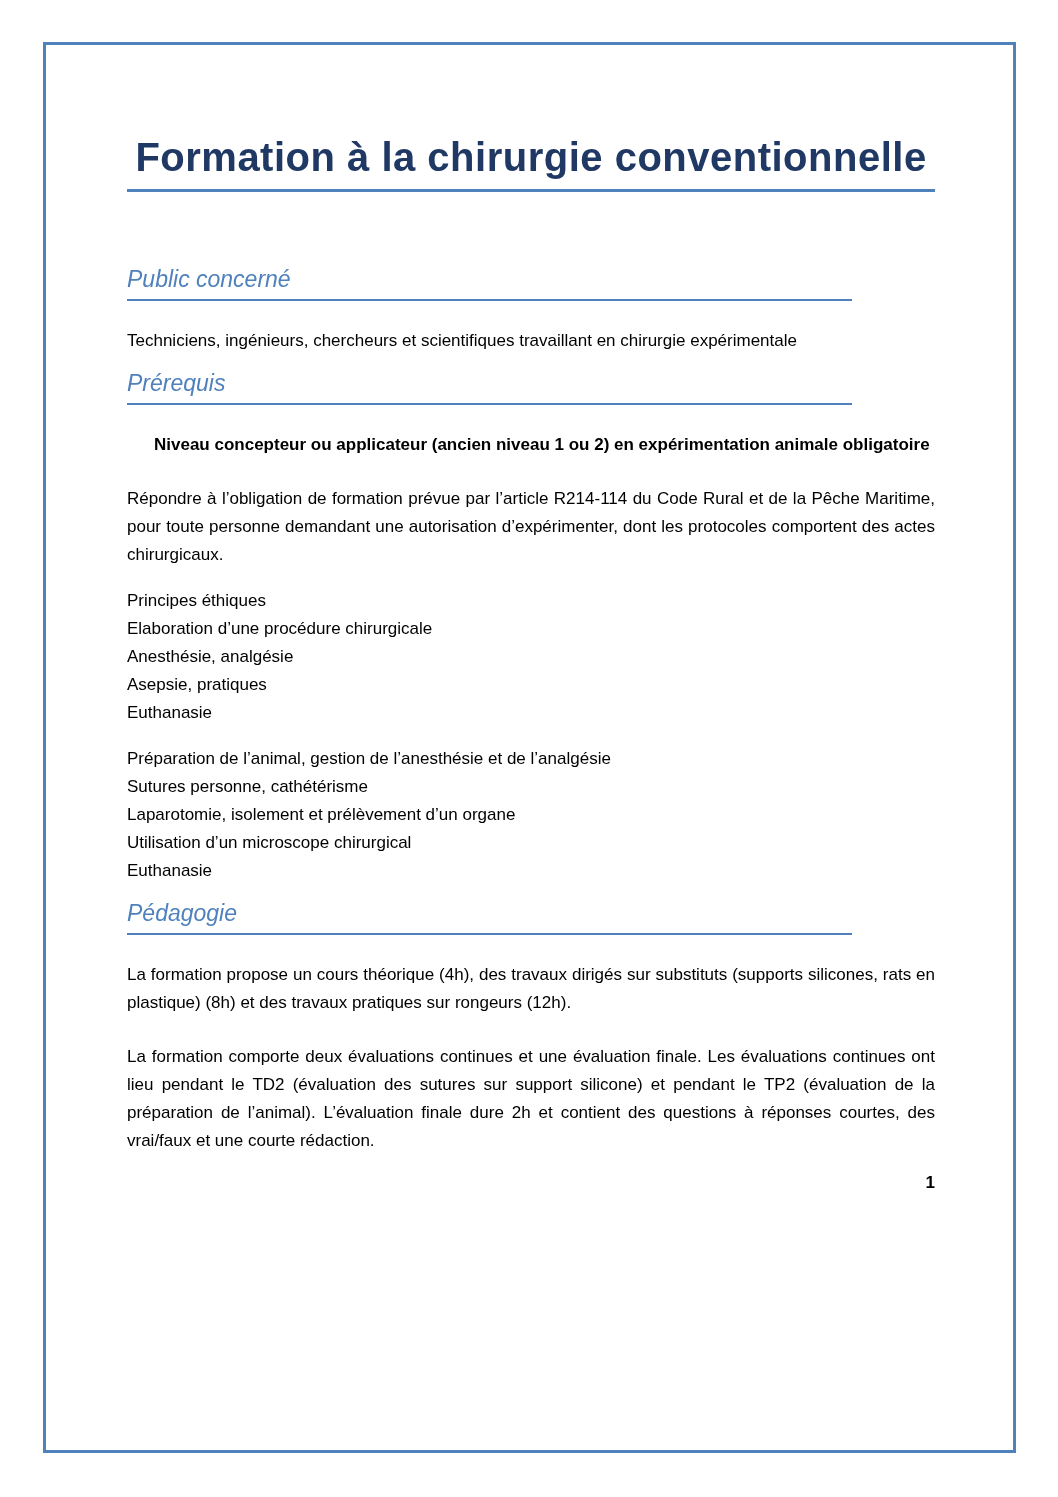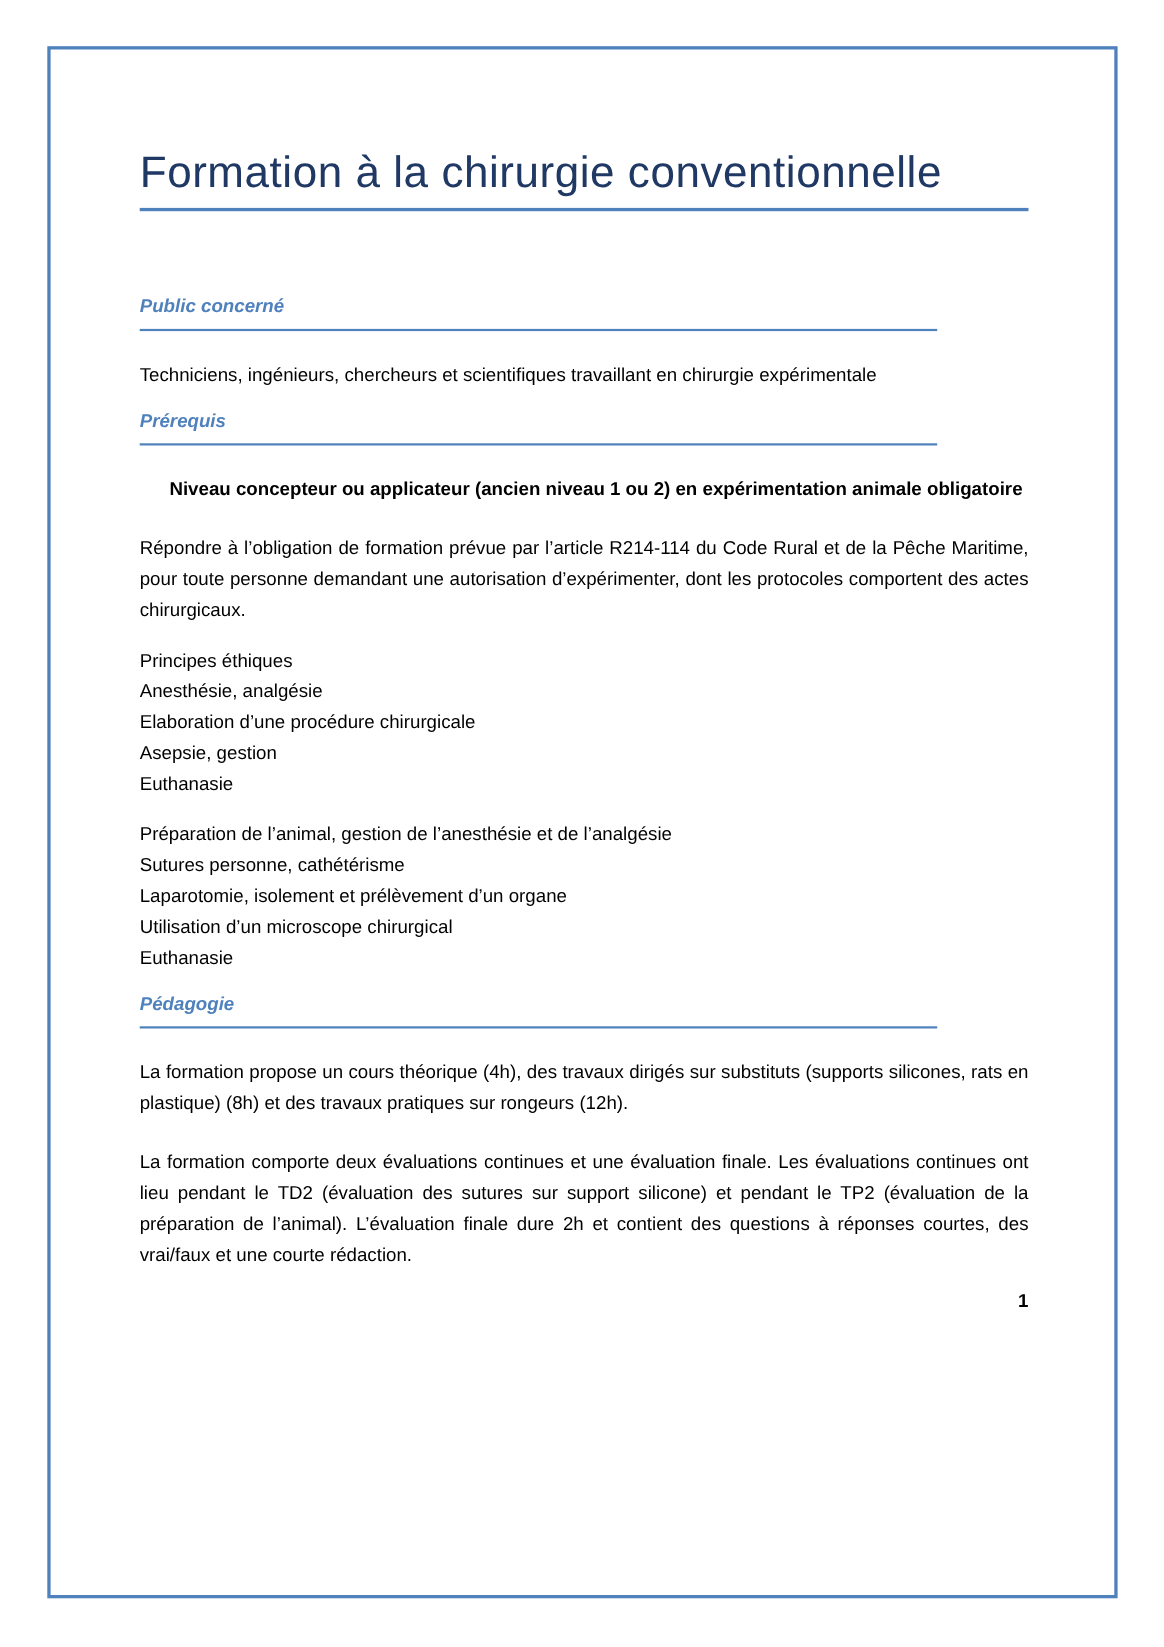--- a/index.html
+++ b/index.html
@@ -32,31 +32,32 @@
     border: 3px solid var(--border);
     background: #ffffff;
   }
   .content {
     padding: 0 78px 0 81px;
   }
   .doc-title {
     margin: 88px 0 0 0;
     font-size: 40px;
     line-height: 48px;
-    font-weight: 400;
+    font-weight: 700;
     letter-spacing: 0.5px;
     color: var(--title);
+    text-align: center;
     padding-bottom: 8px;
     border-bottom: 3px solid var(--rule);
   }
   .heading {
     margin: 17px 83px 0 0;
-    font-size: 17px;
+    font-size: 23px;
     line-height: 22px;
-    font-weight: bold;
+    font-weight: normal;
     font-style: italic;
     color: var(--heading);
     padding-bottom: 9px;
     border-bottom: 2px solid var(--rule);
   }
   .heading.first { margin-top: 76px; }
   .para {
     margin: 26px 0 0 0;
     font-size: 17px;
     line-height: 28px;
@@ -89,23 +90,23 @@
       <h2 class="heading first">Public concerné</h2>
       <p class="para">Techniciens, ingénieurs, chercheurs et scientifiques travaillant en chirurgie expérimentale</p>
 
       <h2 class="heading">Prérequis</h2>
       <p class="para bold">Niveau concepteur ou applicateur (ancien niveau 1 ou 2) en expérimentation animale obligatoire</p>
 
       <p class="para justify">Répondre à l’obligation de formation prévue par l’article R214-114 du Code Rural et de la Pêche Maritime, pour toute personne demandant une autorisation d’expérimenter, dont les protocoles comportent des actes chirurgicaux.</p>
 
       <div class="lines">
         <p class="line">Principes éthiques</p>
+        <p class="line">Elaboration d’une procédure chirurgicale</p>
         <p class="line">Anesthésie, analgésie</p>
-        <p class="line">Elaboration d’une procédure chirurgicale</p>
-        <p class="line">Asepsie, gestion</p>
+        <p class="line">Asepsie, pratiques</p>
         <p class="line">Euthanasie</p>
       </div>
 
       <div class="lines">
         <p class="line">Préparation de l’animal, gestion de l’anesthésie et de l’analgésie</p>
         <p class="line">Sutures personne, cathétérisme</p>
         <p class="line">Laparotomie, isolement et prélèvement d’un organe</p>
         <p class="line">Utilisation d’un microscope chirurgical</p>
         <p class="line">Euthanasie</p>
       </div>

